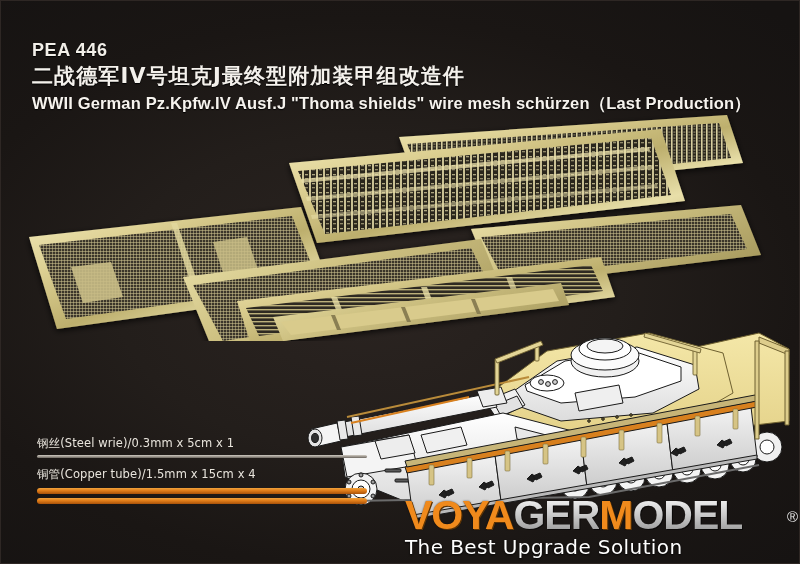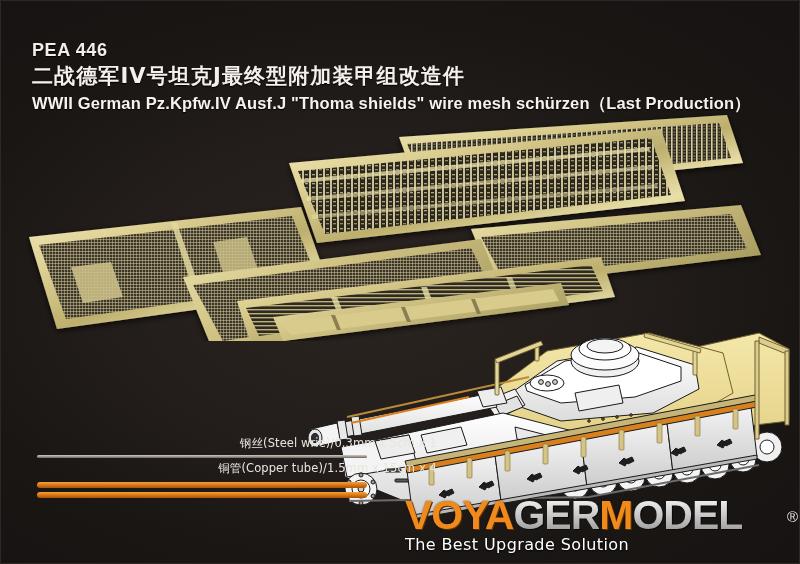--- a/index.html
+++ b/index.html
@@ -34,21 +34,21 @@
   }
 
   
   #frets{position:absolute;left:0;top:100px;width:800px;height:240px;}
 
   
   #tank{position:absolute;left:288px;top:288px;width:512px;height:230px;}
 
   
   #materials{position:absolute;left:36px;top:434px;width:400px;}
-  .mat-row{position:relative;margin-bottom:2px;text-align:right;}
+  .mat-row{position:relative;margin-bottom:8px;}
   .mat-label{
     color:#e9e5dd;font-size:11.5px;letter-spacing:.1px;line-height:16px;
     font-family:"DejaVu Sans","Liberation Sans",sans-serif;white-space:nowrap;
   }
   .wire-steel{
     width:330px;height:3px;margin-top:4px;
     background:linear-gradient(180deg,#cfcac2 0%,#9b958c 55%,#6b665f 100%);
     border-radius:2px;
   }
   .tube-copper{
@@ -76,21 +76,21 @@
     -webkit-background-clip:text;background-clip:text;
     -webkit-text-fill-color:transparent;
     text-shadow:none;
     filter:drop-shadow(1px 1px 0 rgba(0,0,0,.55));
   }
   .brand-reg{
     position:absolute;right:-2px;top:2px;
     font-size:15px;color:#e8e8e8;font-weight:normal;
   }
   .brand-tag{
-    margin-top:-2px;color:#ffffff;font-size:16px;letter-spacing:.4px;
+    margin-top:-2px;color:#ffffff;font-size:20px;letter-spacing:.4px;
     font-family:"DejaVu Sans","Liberation Sans",sans-serif;
     text-shadow:0 1px 2px rgba(0,0,0,.9);white-space:nowrap;
   }
 </style>
 </head>
 <body>
 
 <div id="page">
 
   <div id="header">

